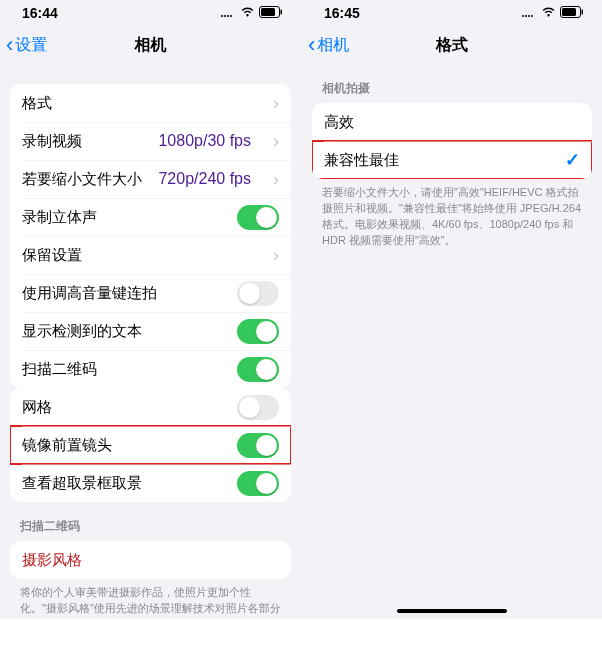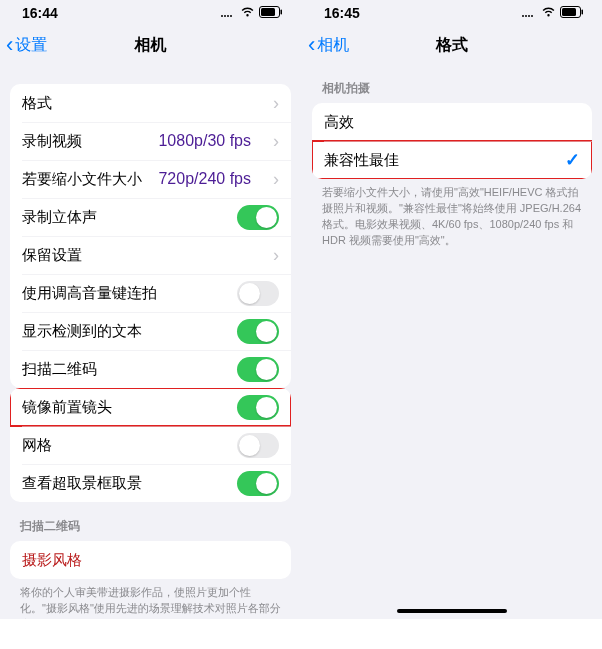--- a/index.html
+++ b/index.html
@@ -213,27 +213,27 @@
         <span class="row-label">显示检测到的文本</span>
         <span class="switch on"></span>
       </div>
       <div class="row">
         <span class="row-label">扫描二维码</span>
         <span class="switch on"></span>
       </div>
     </div>
 
     <div class="group">
+      <div class="row">
+        <span class="row-label">网格</span>
+        <span class="switch off"></span>
+      </div>
       <div class="row highlight">
         <span class="row-label">镜像前置镜头</span>
         <span class="switch on"></span>
-      </div>
-      <div class="row">
-        <span class="row-label">网格</span>
-        <span class="switch off"></span>
       </div>
       <div class="row">
         <span class="row-label">查看超取景框取景</span>
         <span class="switch on"></span>
       </div>
     </div>
 
     <div class="section-header">扫描二维码</div>
     <div class="group">
       <div class="row">

